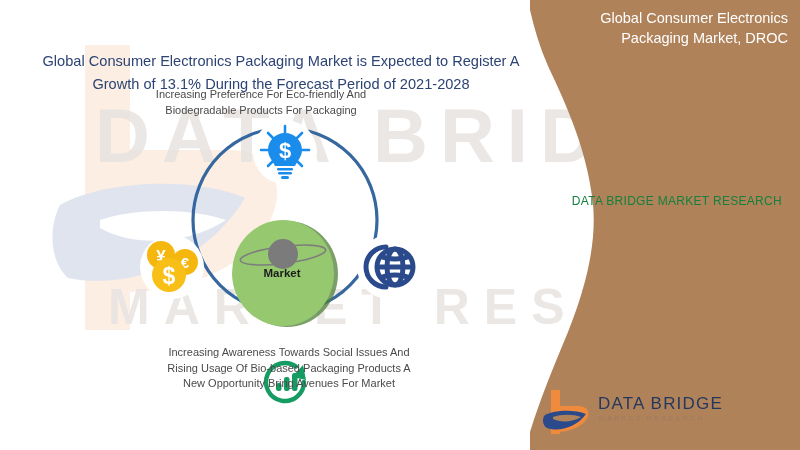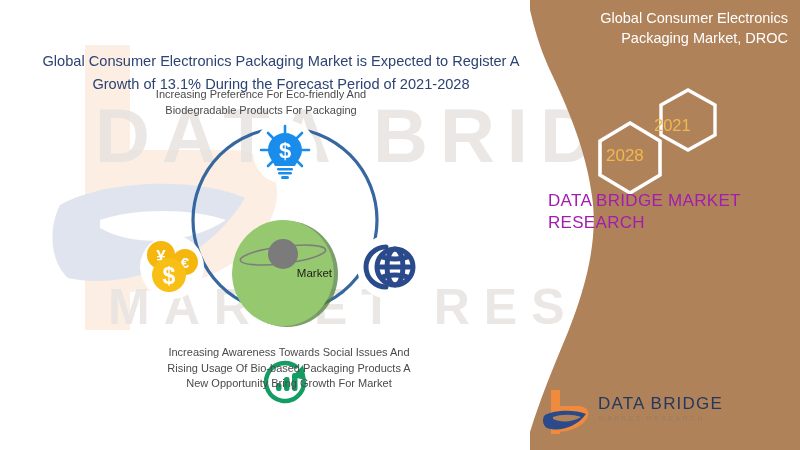--- a/index.html
+++ b/index.html
@@ -94,23 +94,23 @@
     font-weight: 400;
     white-space: nowrap;
   }
   .hex-2021 { left: 66px; top: 31px; font-size: 16.5px; }
   .hex-2028 { left: 18px; top: 61px; font-size: 17px; }
   .rp-brand {
     position: absolute;
     left: 18px;
     top: 190px;
     width: 234px;
-    text-align: left;
-    color: #a21caf;
-    font-size: 17px;
+    text-align: right;
+    color: #15803d;
+    font-size: 12px;
     line-height: 22px;
     font-weight: 400;
     letter-spacing: .3px;
   }
   .rp-logo {
     position: absolute;
     left: 12px;
     top: 388px;
     width: 180px;
     height: 50px;
@@ -180,25 +180,25 @@
     left: 229px;
     top: 157px;
     width: 112px;
     height: 112px;
   }
   .center-label {
     position: absolute;
     left: 232px;
     top: 205px;
     width: 100px;
-    text-align: right;
+    text-align: center;
     color: #1d1d1d;
     font-size: 11.5px;
     line-height: 16px;
-    font-weight: 400;
+    font-weight: 700;
   }
 
   .lbl {
     position: absolute;
     color: #4a4a4a;
     font-size: 11px;
     line-height: 15.5px;
     text-align: center;
   }
   .lbl-top    { left: 146px; top: 27px;  width: 230px; }
@@ -288,43 +288,35 @@
 
     <div class="node node-bottom">
       <svg width="58" height="58" viewBox="0 0 58 58">
         <path d="M48 29 A19 19 0 1 1 40 13.5" fill="none" stroke="#159c63" stroke-width="4.4" stroke-linecap="round"></path>
         <path d="M47 12 L50 27 L36 24 Z" fill="#159c63"></path>
         <rect x="20" y="30" width="5.5" height="8" rx="2.2" fill="#159c63"></rect>
         <rect x="28" y="24" width="5.5" height="14" rx="2.2" fill="#159c63"></rect>
         <rect x="36" y="20" width="5.5" height="18" rx="2.2" fill="#159c63"></rect>
       </svg>
     </div>
-    <div class="lbl lbl-bottom">Increasing Awareness Towards Social Issues And Rising Usage Of Bio-based Packaging Products A New Opportunity Bring Growth For Market</div>
+    <div class="lbl lbl-bottom">Increasing Awareness Towards Social Issues And Rising Usage Of Bio-based Packaging Products A New Opportunity Bring Avenues For Market</div>
   </div>
 
   <div class="right-panel">
     <svg class="rp-svg" width="270" height="450" viewBox="0 0 270 450">
       <path d="M0 0 L270 0 L270 450 L0 450 L0 432
                C 10 400 22 370 38 332
                C 58 282 68 236 62 196
                C 56 150 38 108 18 66
                C 10 48 4 28 0 10 Z" fill="#b0825a"></path>
     </svg>
 
     <div class="rp-content">
       <div class="rp-title">Global Consumer Electronics Packaging Market, DROC</div>
 
-      <div class="hex-wrap">
-        <svg width="140" height="112" viewBox="0 0 140 112">
-          <polygon points="100,5 127,20 127,50 100,65 73,50 73,20" fill="none" stroke="#ffffff" stroke-width="3.4"></polygon>
-          <polygon points="42,38 72,56 72,90 42,108 12,90 12,56" fill="none" stroke="#ffffff" stroke-width="3.6"></polygon>
-        </svg>
-        <span class="hex-label hex-2021">2021</span>
-        <span class="hex-label hex-2028">2028</span>
-      </div>
 
       <div class="rp-brand">DATA BRIDGE MARKET RESEARCH</div>
 
       <div class="rp-logo">
         <svg class="rp-logo-mark" viewBox="0 0 52 48">
           <rect x="9" y="2" width="9" height="44" fill="#f08a3c"></rect>
           <path d="M9 18 L36 18 C46 18 49 25 44 32 C38 40 26 44 14 44 L9 44 Z" fill="#f08a3c"></path>
           <path d="M3 27 C12 22 32 21 44 26 C34 40 16 44 5 40 C0 37 0 30 3 27 Z" fill="#2b4a8b"></path>
           <path d="M11 29 C19 26 31 26 39 29 C31 34 19 35 11 31 Z" fill="#b0825a"></path>
         </svg>

